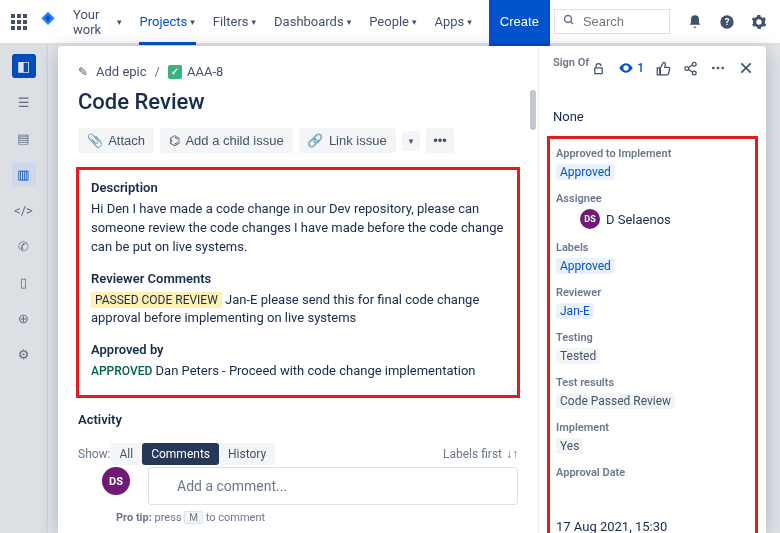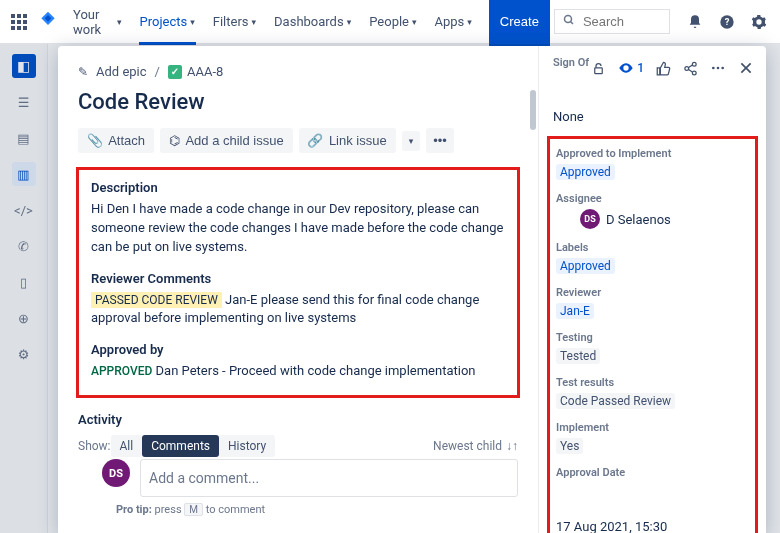--- a/index.html
+++ b/index.html
@@ -161,30 +161,30 @@
   .act-btn.small { padding:5px 7px;}
   .redbox-main {
     border: 3px solid #E21B1B;
     margin: 0 -2px 14px -2px;
     padding: 10px 12px 14px 12px;
   }
   .sec-title { font-size:13px; font-weight:600; color:#172B4D; margin:0 0 5px 0;}
   .sec-body { font-size:13px; color:#172B4D; line-height:1.45; margin:0 0 14px 0;}
   .tag-yellow { background:#FFF0B3; padding:1px 4px; font-size:12px; }
   .tag-green-text { color:#006644; font-size:12px; padding:1px 0; font-weight:500;}
-  .activity-head { font-size:13px; font-weight:600; margin-bottom:8px;}
+  .activity-head { font-size:13px; font-weight:600; margin-bottom:16px;}
   .show-row { display:flex; align-items:center; gap:0; margin-bottom:2px;}
   .show-label { color:#6B778C; font-size:12px;}
   .tab-chip { background:#F4F5F7; padding:4px 9px; border-radius:3px; font-size:12px; color:#42526E; cursor:pointer;}
   .tab-chip.active { background:#253858; color:#fff;}
   .newest { margin-left:auto; font-size:12px; color:#6B778C; display:flex; align-items:center; gap:4px; cursor:pointer;}
   .avatar { width:28px;height:28px;border-radius:50%;background:#701a75;color:#fff;display:flex;align-items:center;justify-content:center;font-size:11px;font-weight:700;flex:0 0 28px;margin-left:24px;}
   .avatar.sm { width:20px;height:20px;font-size:9px;flex:0 0 20px;}
   .comment-input-row { display:flex; gap:10px; margin-bottom:6px;}
-  .comment-box { flex:1; border:1px solid #DFE1E6; border-radius:3px; padding:10px 8px; color:#6B778C; font-size:14px; cursor:text; background:#fff;}
+  .comment-box { flex:1; border:1px solid #DFE1E6; border-radius:3px; padding:10px 28px; color:#6B778C; font-size:14px; cursor:text; background:#fff;margin-left:8px;}
   .protip { font-size:11px; color:#6B778C; margin-left:38px; margin-bottom:16px;}
   .protip .kbd { background:#F4F5F7; border:1px solid #DFE1E6; border-radius:2px; padding:0 4px; font-size:10px;}
   
   .side-field { margin-bottom:12px;}
   .side-label { font-size:11px; color:#6B778C; font-weight:600; margin-bottom:4px;}
   .side-value { font-size:13px; color:#172B4D;margin-top:40px; }
   .side-chip { display:inline-block; font-size:12px; padding:1px 4px; border-radius:3px;}
   .chip-blue { color:#0052CC; background:#EAF2FF;}
   .chip-gray { background:#F4F5F7; color:#42526E;}
   .assignee-row { display:flex; align-items:center; gap:6px;}
@@ -383,21 +383,21 @@
       </p>
     </div>
 
     <div class="activity-head">Activity</div>
     <div class="show-row">
       <span class="show-label">Show:</span>
       <span class="tab-chip">All</span>
       <span class="tab-chip active">Comments</span>
       <span class="tab-chip">History</span>
       <span class="newest">
-          <span>Newest child</span> 
+          <span>Labels first</span> 
           <span>↓↑</span>
         </span>
     </div>
 
     <div class="comment-input-row">
       <div class="avatar">DS</div>
       <div class="comment-box">Add a comment...</div>
     </div>
     <div class="protip">
       <b>Pro tip:</b>

